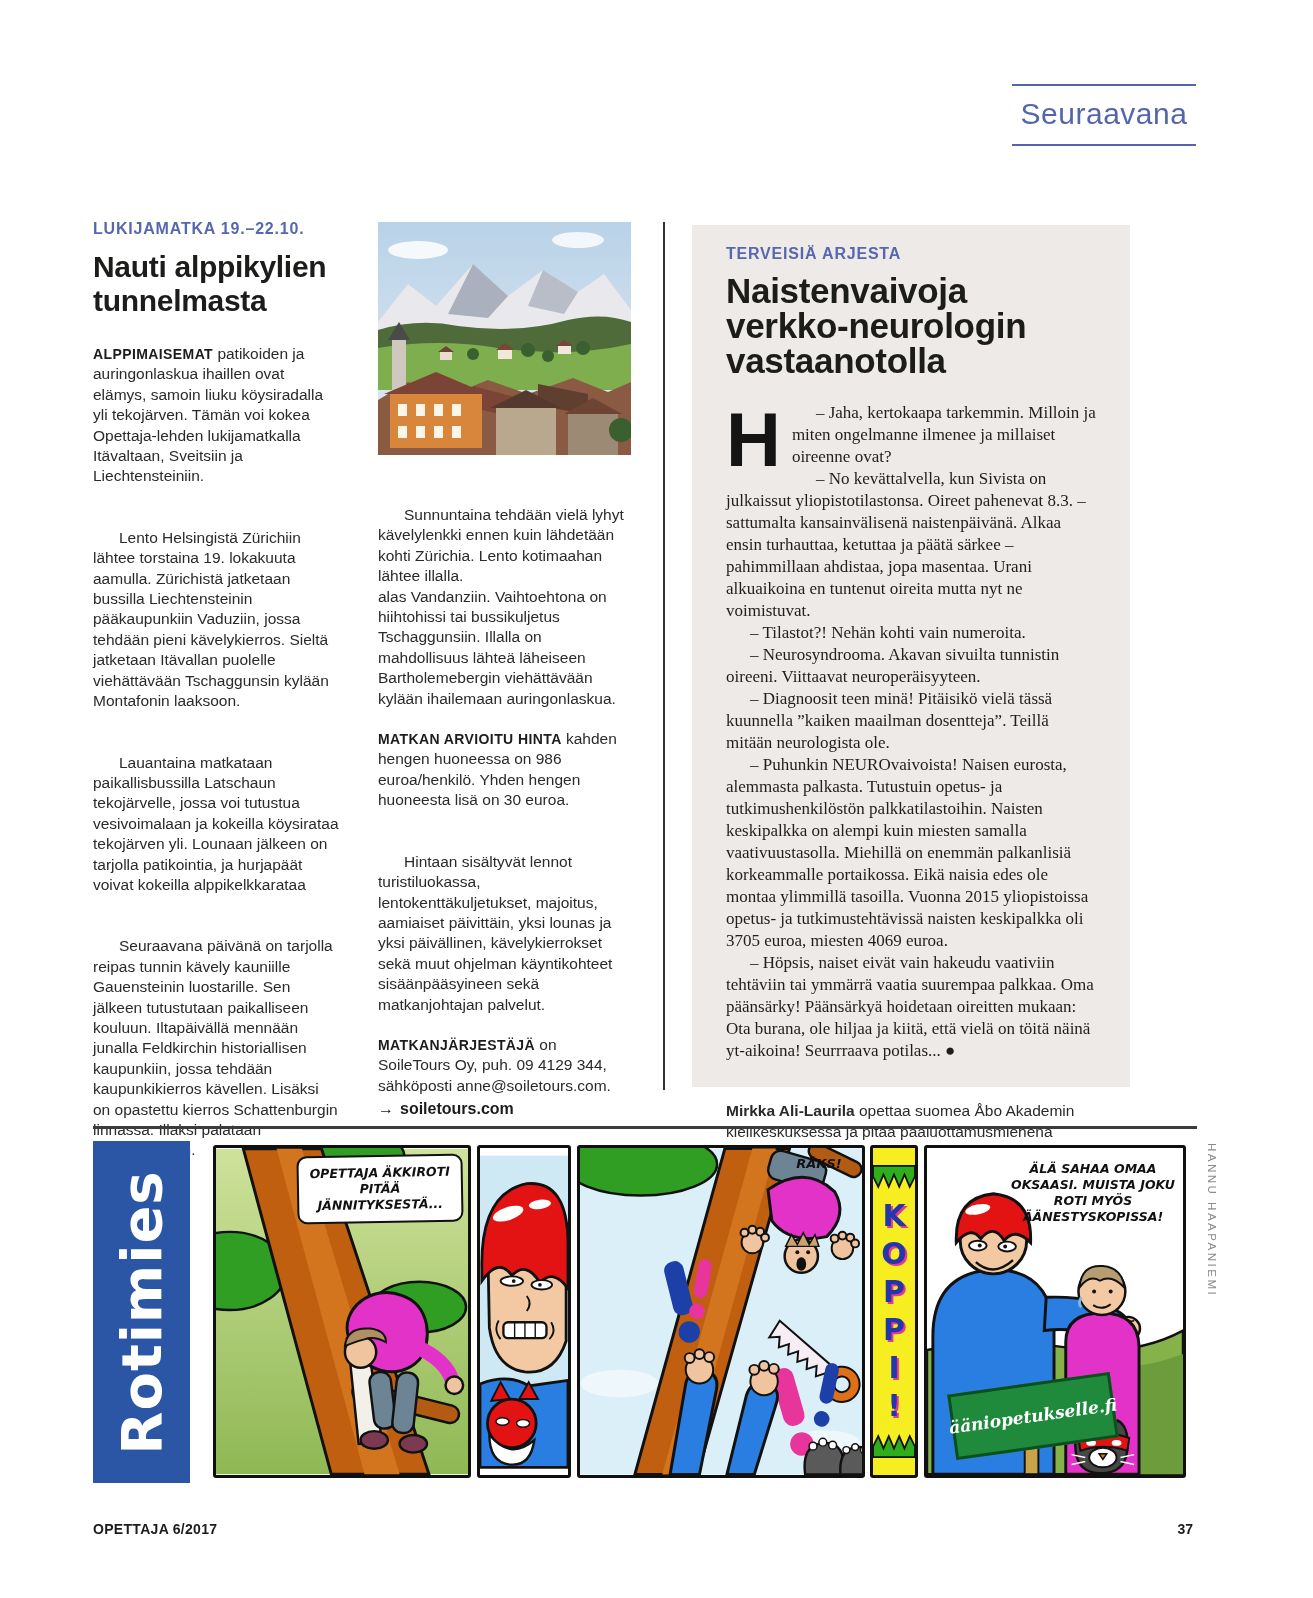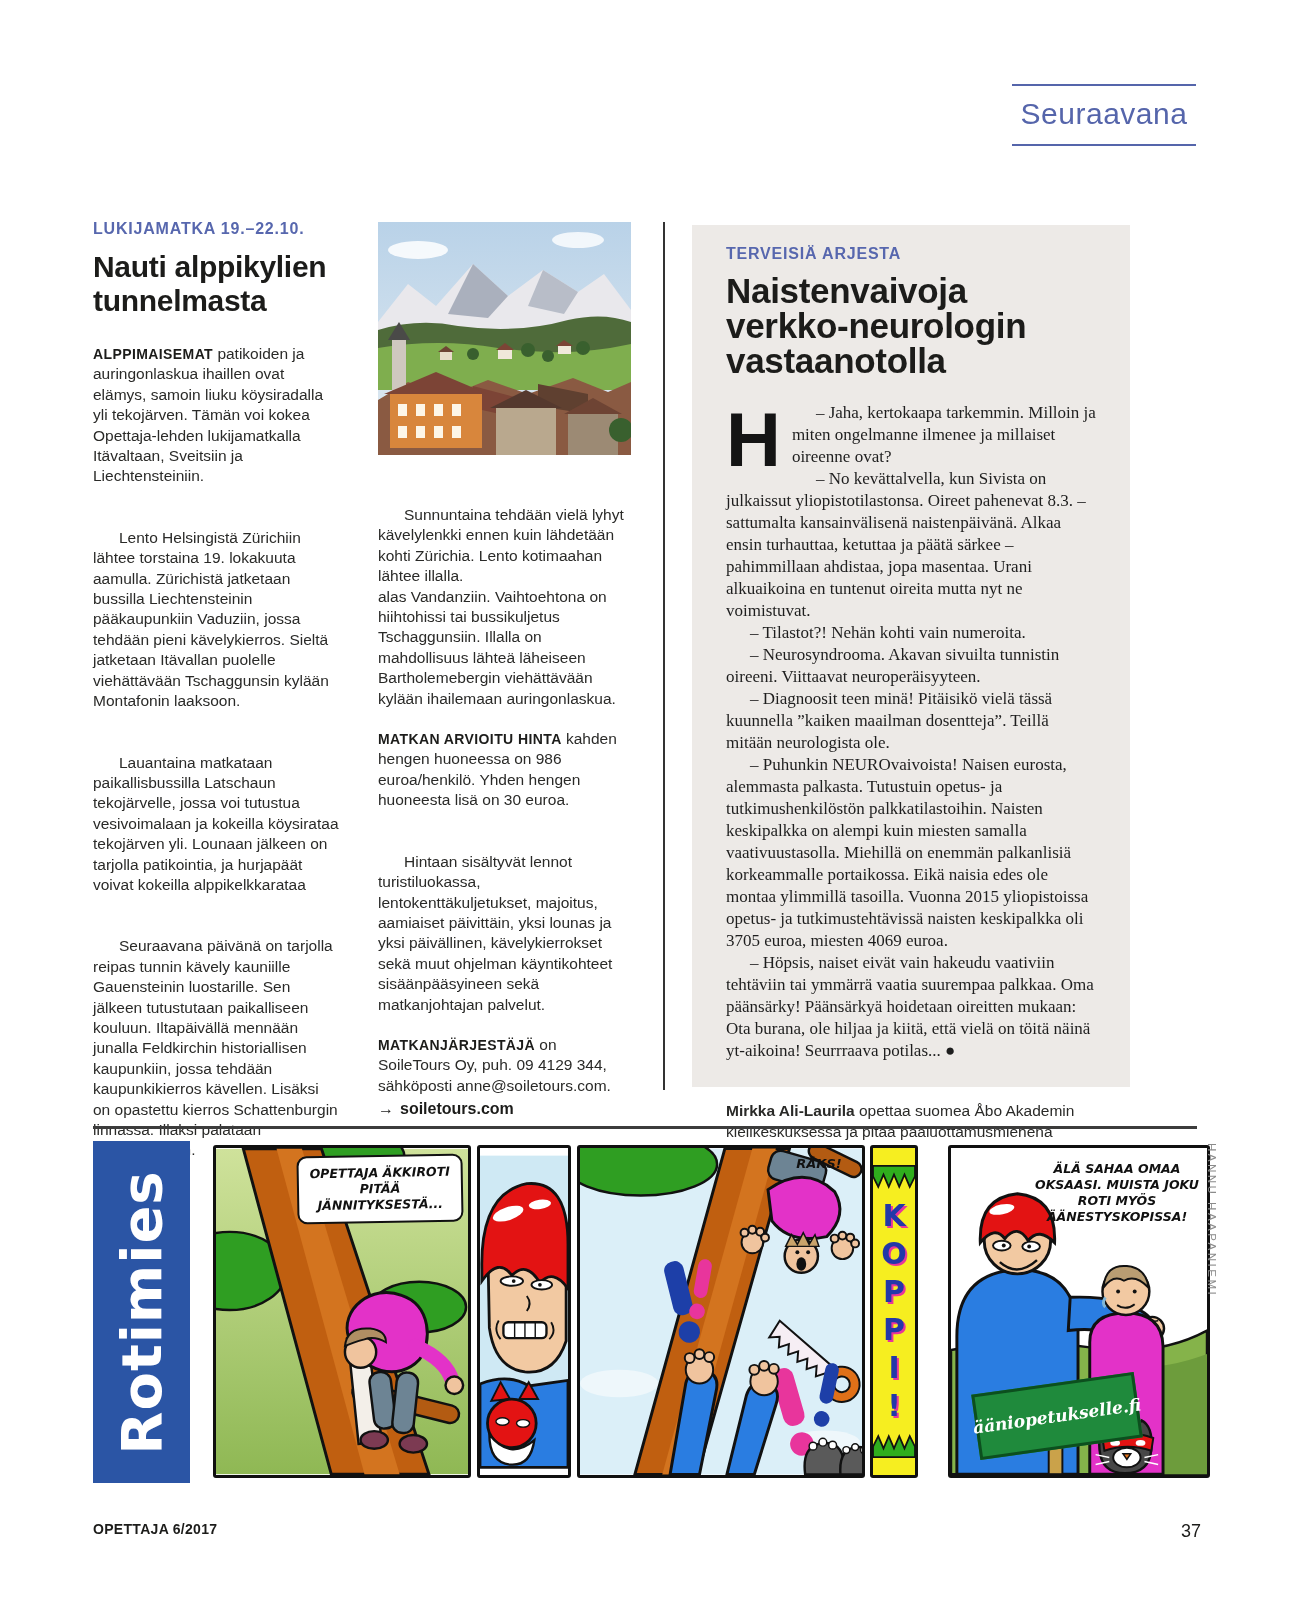--- a/index.html
+++ b/index.html
@@ -48,39 +48,39 @@
                    display:flex;align-items:center;justify-content:center;}
   .comic-title{transform:rotate(-90deg);white-space:nowrap;font-family:"DejaVu Sans",sans-serif;
                font-weight:bold;font-size:56px;color:#fff;letter-spacing:1px;}
   .panel{position:absolute;top:1145px;height:333px;border:3px solid #101010;box-sizing:border-box;
          border-radius:3px;overflow:hidden;background:#fff;}
   .panel svg{position:absolute;left:0;top:0;width:100%;height:100%;}
   #panel1{left:213px;width:258px;}
   #panel2{left:477px;width:94px;}
   #panel3{left:577px;width:288px;}
   #panel4{left:870px;width:48px;background:#f6ee20;}
-  #panel5{left:924px;width:262px;margin-left:24px;}
+  #panel5{left:924px;width:262px;}
   .bubble-text{position:absolute;font-family:"DejaVu Sans",sans-serif;font-weight:bold;font-style:italic;
                font-size:12.5px;line-height:16px;text-align:center;color:#111;}
   .bubble1{right:5px;top:7px;width:152px;background:#fff;border:2px solid #111;border-radius:10px;
            padding:8px 5px;transform:rotate(-1deg);}
   .raks{right:8px;top:8px;width:70px;font-size:13px;}
   .bubble5{right:4px;top:13px;width:172px;}
   .koppi{position:absolute;left:50%;top:50%;transform:translate(-50%,-50%);
          writing-mode:vertical-rl;text-orientation:upright;font-family:"DejaVu Sans",sans-serif;
          font-weight:bold;font-size:30px;letter-spacing:3px;color:#2238a8;text-shadow:2px 2px 0 #e8359c;}
   .sign{position:absolute;left:24px;bottom:26px;width:158px;height:60px;background:#1f8a3c;
         border:3px solid #0c4f1e;transform:rotate(-8deg);display:flex;align-items:center;justify-content:center;
         font-family:"DejaVu Serif",serif;font-style:italic;font-weight:bold;font-size:17px;color:#fff;}
   .comic-credit{position:absolute;left:1206px;top:1143px;writing-mode:vertical-rl;
                 font-size:11.5px;letter-spacing:2.5px;color:#8b8b8b;}
 
   
   .footer-left{position:absolute;left:93px;top:1521px;font-size:14px;font-weight:bold;color:#1c1c1a;letter-spacing:.3px;}
-  .footer-right{position:absolute;right:112px;top:1521px;font-size:18px;font-weight:normal;color:#1c1c1a;}
+  .footer-right{position:absolute;right:120px;top:1521px;font-size:14px;font-weight:bold;color:#1c1c1a;}
 </style>
 </head>
 <body>
 
 <div class="page">
 
   <div class="masthead">
     <div class="rule"></div>
     <div class="m-title">Seuraavana</div>
     <div class="rule"></div>

